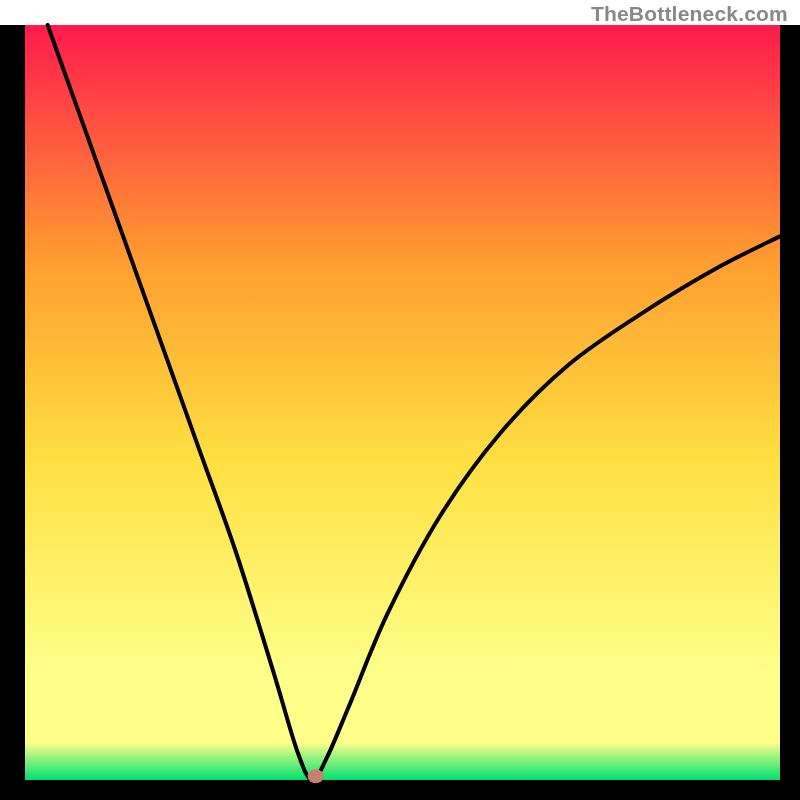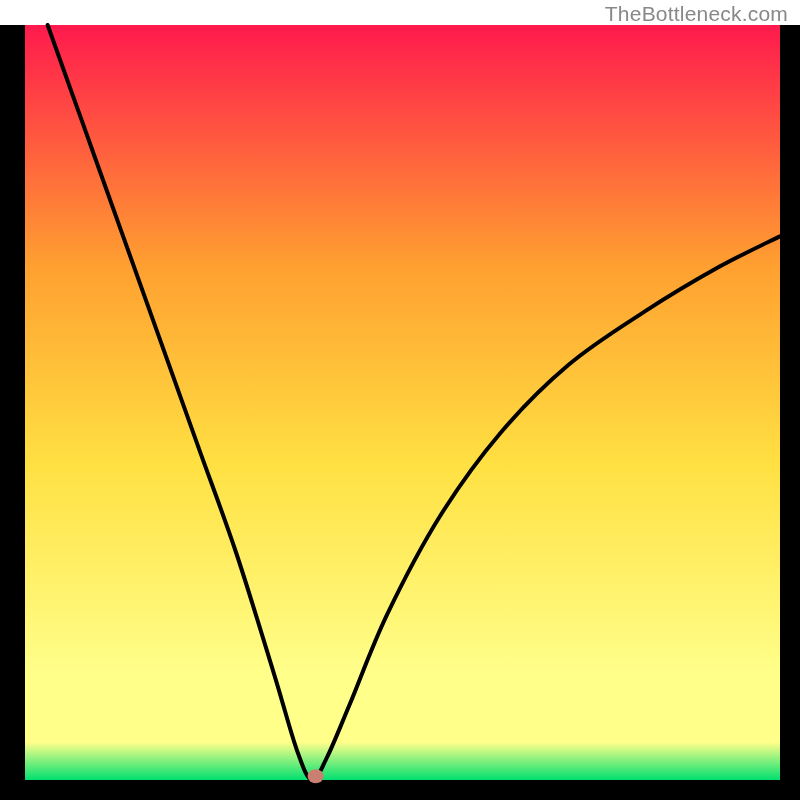--- a/index.html
+++ b/index.html
@@ -1,17 +1,17 @@
 <!DOCTYPE html>
 <html><head>
 <meta charset="utf-8">
 <style>
 body{margin:0;padding:0;background:#fff;width:800px;height:800px;overflow:hidden;font-family:Arial,sans-serif}
 .container{position:relative;width:800px;height:800px}
-.watermark{position:absolute;top:2px;right:12px;color:#888;font-size:21px;font-weight:400;letter-spacing:0.2px;z-index:10}
+.watermark{position:absolute;top:2px;right:12px;color:#888;font-size:21px;font-weight:700;letter-spacing:0.2px;z-index:10}
 svg{position:absolute;top:0;left:0}
 </style>
 </head>
 <body>
 
 <div class="container">
   <div class="watermark">TheBottleneck.com</div>
   <svg width="800" height="800">
     <defs>
       <linearGradient id="bg" x1="0" y1="0" x2="0" y2="1">

